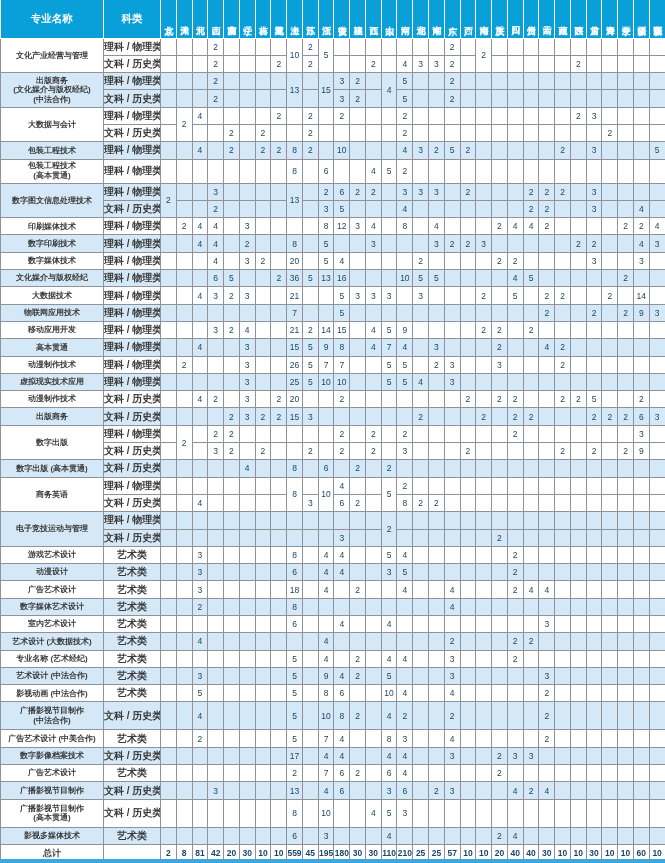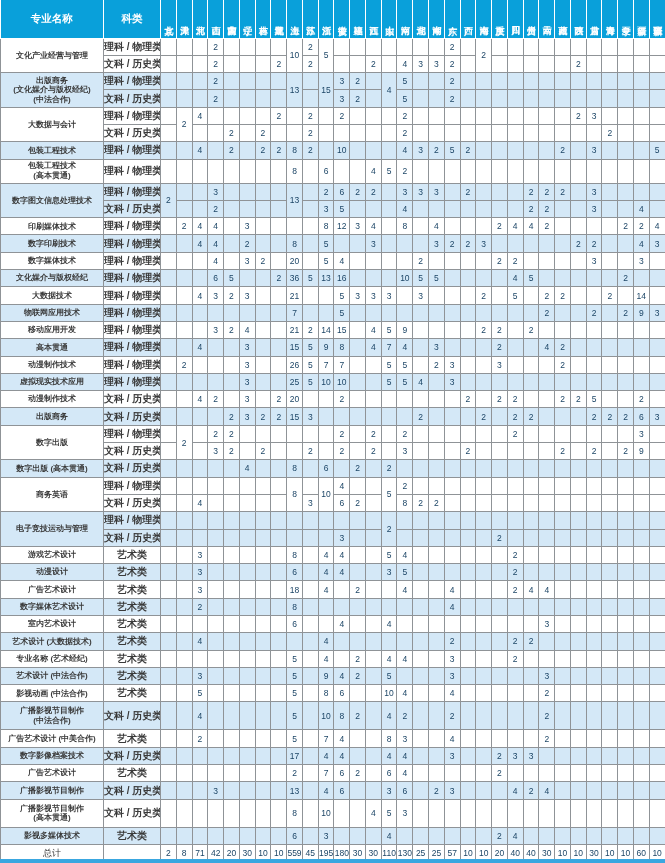--- a/index.html
+++ b/index.html
@@ -11,21 +11,21 @@
   thead th.h-cat{border-left:1px solid #fff;}
   .vtext{writing-mode:vertical-lr;text-orientation:upright;line-height:1.02;font-size:9px;font-weight:700;color:#fff;margin:0 auto;letter-spacing:0;}
   tbody tr{height:17.3px;}
   tbody tr.t24{height:24px;}
   tbody tr.t28{height:28px;}
   tbody td{border:1px solid #8f9397;padding:0;text-align:center;vertical-align:middle;
            font-size:8.5px;color:#1c4566;background:#fff;overflow:hidden;}
   tbody tr.blue td{background:#d4e8f7;}
   td.name{font-size:8px;color:#3a3a3a;white-space:pre-line;line-height:1.2;font-weight:700;margin-top:16px;}
   td.cat{font-size:10px;color:#3a3a3a;white-space:nowrap;font-weight:700;}
-  tr.total-row td{font-weight:400;}
+  tr.total-row td{font-weight:700;}
   tr.total-row td.name{font-size:9px;}
 </style>
 </head>
 <body>
 
 <div class="wrap">
   <table>
     <colgroup id="cols">
         <col style="width: 103px;">
         <col style="width: 57px;">
@@ -1767,34 +1767,34 @@
           <td></td>
           <td></td>
           <td></td>
           <td></td>
         </tr>
         <tr class="total-row">
           <td class="name">总计</td>
           <td class="cat"></td>
           <td>2</td>
           <td>8</td>
-          <td>71</td>
+          <td>81</td>
           <td>42</td>
           <td>20</td>
           <td>30</td>
           <td>10</td>
           <td>10</td>
           <td>559</td>
           <td>45</td>
           <td>195</td>
           <td>180</td>
           <td>30</td>
           <td>30</td>
           <td>110</td>
-          <td>130</td>
+          <td>210</td>
           <td>25</td>
           <td>25</td>
           <td>57</td>
           <td>10</td>
           <td>10</td>
           <td>20</td>
           <td>40</td>
           <td>40</td>
           <td>30</td>
           <td>10</td>

